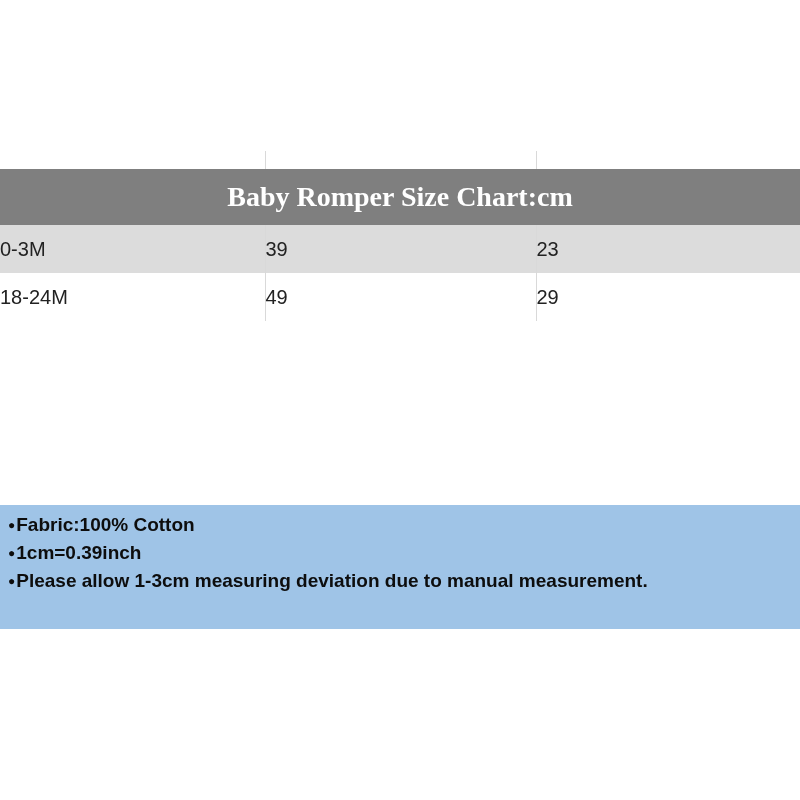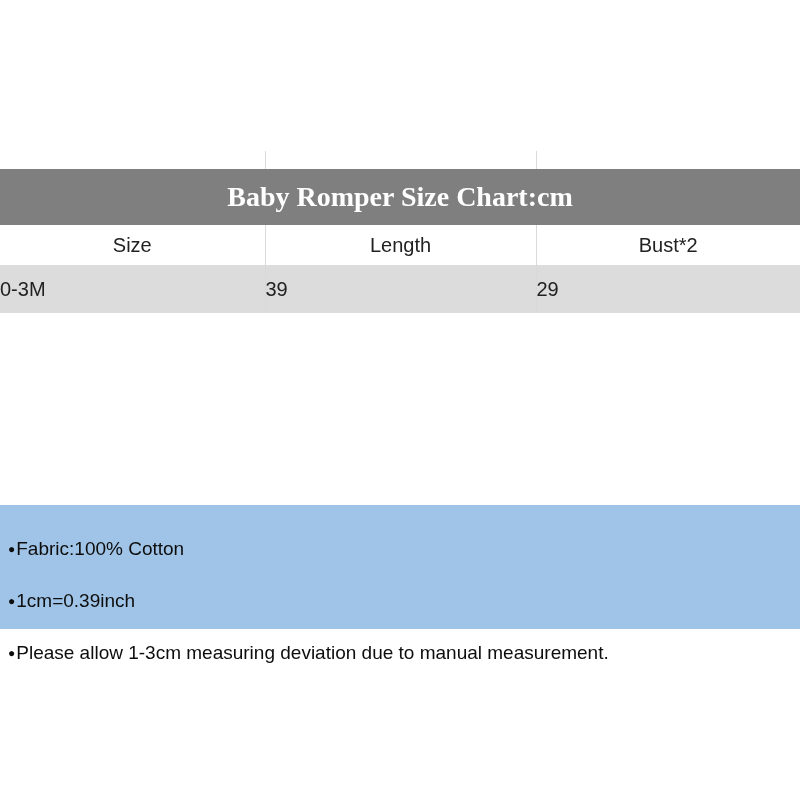--- a/index.html
+++ b/index.html
@@ -55,26 +55,25 @@
     border-right:1px solid var(--grid-line, #d9d9d9);
   }
 
   .notes-panel {
     position:absolute; top:505px; left:0;
     width:800px; height:124px;
     background:var(--notes-bg, #9fc4e7);
     padding:7px 8px;
   }
   .note-line {
-    font-weight:400;
+    font-weight:700;
     font-size:19px;
     line-height:25px;
     color:var(--notes-text, #0d0d0d);
     white-space:nowrap;
-    margin-top:24px;
   }
   .bullet {
     font-size:12px;
     margin-right:1px;
     position:relative; top:-2px;
   }
 </style>
 </head>
 <body>
 
@@ -90,29 +89,29 @@
       <tr class="spacer-row">
         <td></td>
         <td class="mid"></td>
         <td></td>
       </tr>
       <tr class="banner-row">
         <td colspan="3">
           <span class="banner-title">Baby Romper Size Chart:cm</span>
         </td>
       </tr>
-      <tr class="header-row">
-        <th>Size</th>
-        <th class="mid">Length</th>
-        <th>Bust*2</th>
-      </tr>
 
     <tr class="data-row alt">
           <td>0-3M</td>
           <td class="mid">39</td>
+          <td>23</td>
+        </tr>
+        <tr class="data-row">
+          <td>18-24M</td>
+          <td class="mid">49</td>
           <td>29</td>
         </tr>
       </tbody>
   </table>
 
   <div class="notes-panel">
 
   <div class="note-line"><span class="bullet">●</span><span>Fabric:100% Cotton</span></div>
       <div class="note-line"><span class="bullet">●</span><span>1cm=0.39inch</span></div>
       <div class="note-line"><span class="bullet">●</span><span>Please allow 1-3cm measuring deviation due to manual measurement.</span></div>

